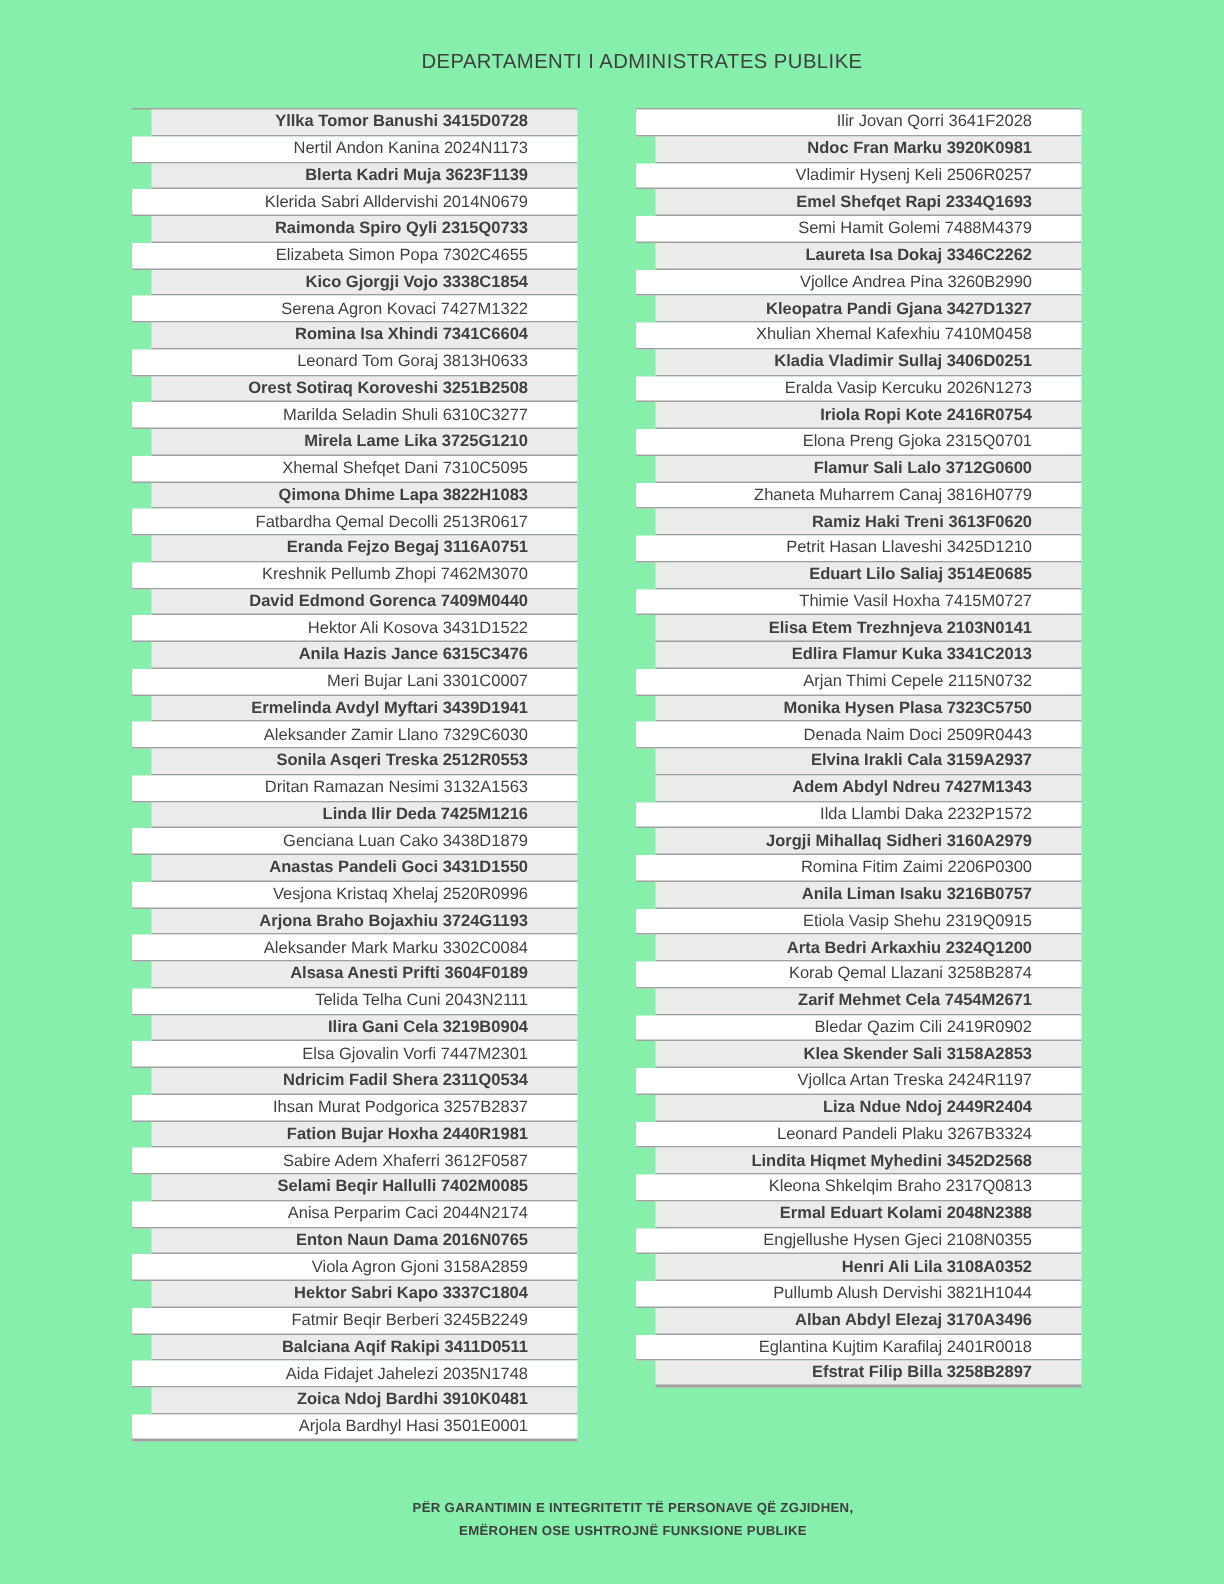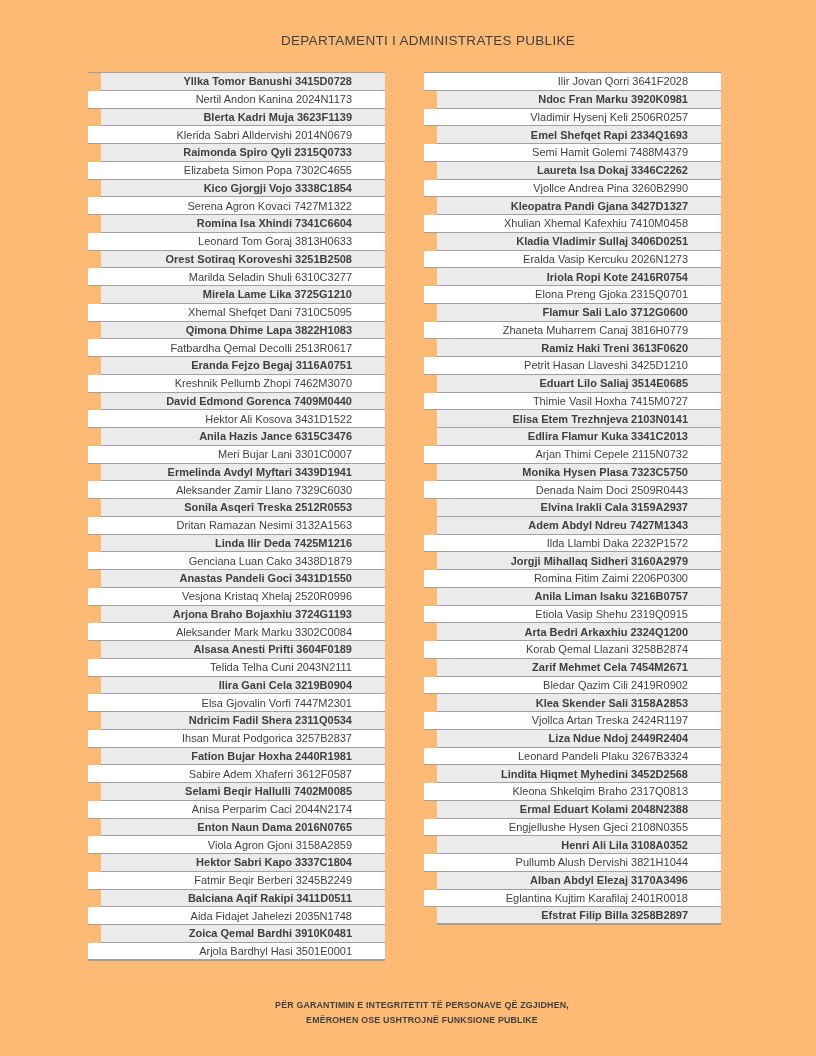--- a/index.html
+++ b/index.html
@@ -1,20 +1,20 @@
 <!DOCTYPE html>
 <html style="--text: #3f3f3f; --row-shaded: #ebebeb; --row-plain: #ffffff; --border: #a0a0a0;"><head>
 <meta charset="utf-8">
 <style>
   html, body { margin: 0; padding: 0; background: #ffffff; }
   .page {
     position: relative;
     width: 816px;
     height: 1056px;
-    background: #fdba74;
+    background: #86efac;
     font-family: "Liberation Sans", sans-serif;
     overflow: hidden;
   }
   .title {
     position: absolute;
     top: 33px;
     left: 0;
     width: 100%;
     text-align: center;
     transform: translateX(20px);
@@ -113,21 +113,21 @@
       <div class="row shaded">Fation Bujar Hoxha 2440R1981</div>
       <div class="row">Sabire Adem Xhaferri 3612F0587</div>
       <div class="row shaded">Selami Beqir Hallulli 7402M0085</div>
       <div class="row">Anisa Perparim Caci 2044N2174</div>
       <div class="row shaded">Enton Naun Dama 2016N0765</div>
       <div class="row">Viola Agron Gjoni 3158A2859</div>
       <div class="row shaded">Hektor Sabri Kapo 3337C1804</div>
       <div class="row">Fatmir Beqir Berberi 3245B2249</div>
       <div class="row shaded">Balciana Aqif Rakipi 3411D0511</div>
       <div class="row">Aida Fidajet Jahelezi 2035N1748</div>
-      <div class="row shaded">Zoica Qemal Bardhi 3910K0481</div>
+      <div class="row shaded">Zoica Ndoj Bardhi 3910K0481</div>
       <div class="row">Arjola Bardhyl Hasi 3501E0001</div>
     </div>
   <div class="name-column col-right">
       <div class="row">Ilir Jovan Qorri 3641F2028</div>
       <div class="row shaded">Ndoc Fran Marku 3920K0981</div>
       <div class="row">Vladimir Hysenj Keli 2506R0257</div>
       <div class="row shaded">Emel Shefqet Rapi 2334Q1693</div>
       <div class="row">Semi Hamit Golemi 7488M4379</div>
       <div class="row shaded">Laureta Isa Dokaj 3346C2262</div>
       <div class="row">Vjollce Andrea Pina 3260B2990</div>

